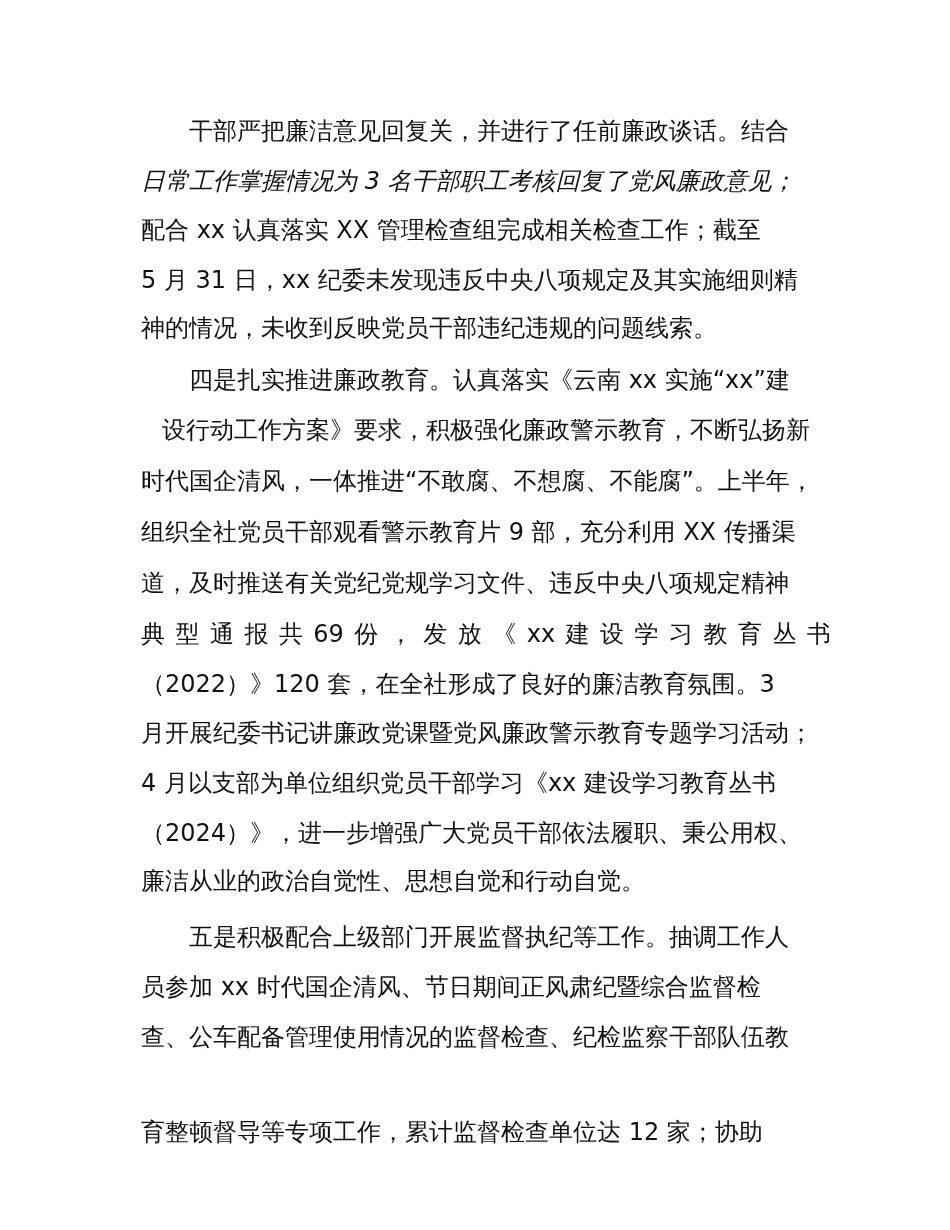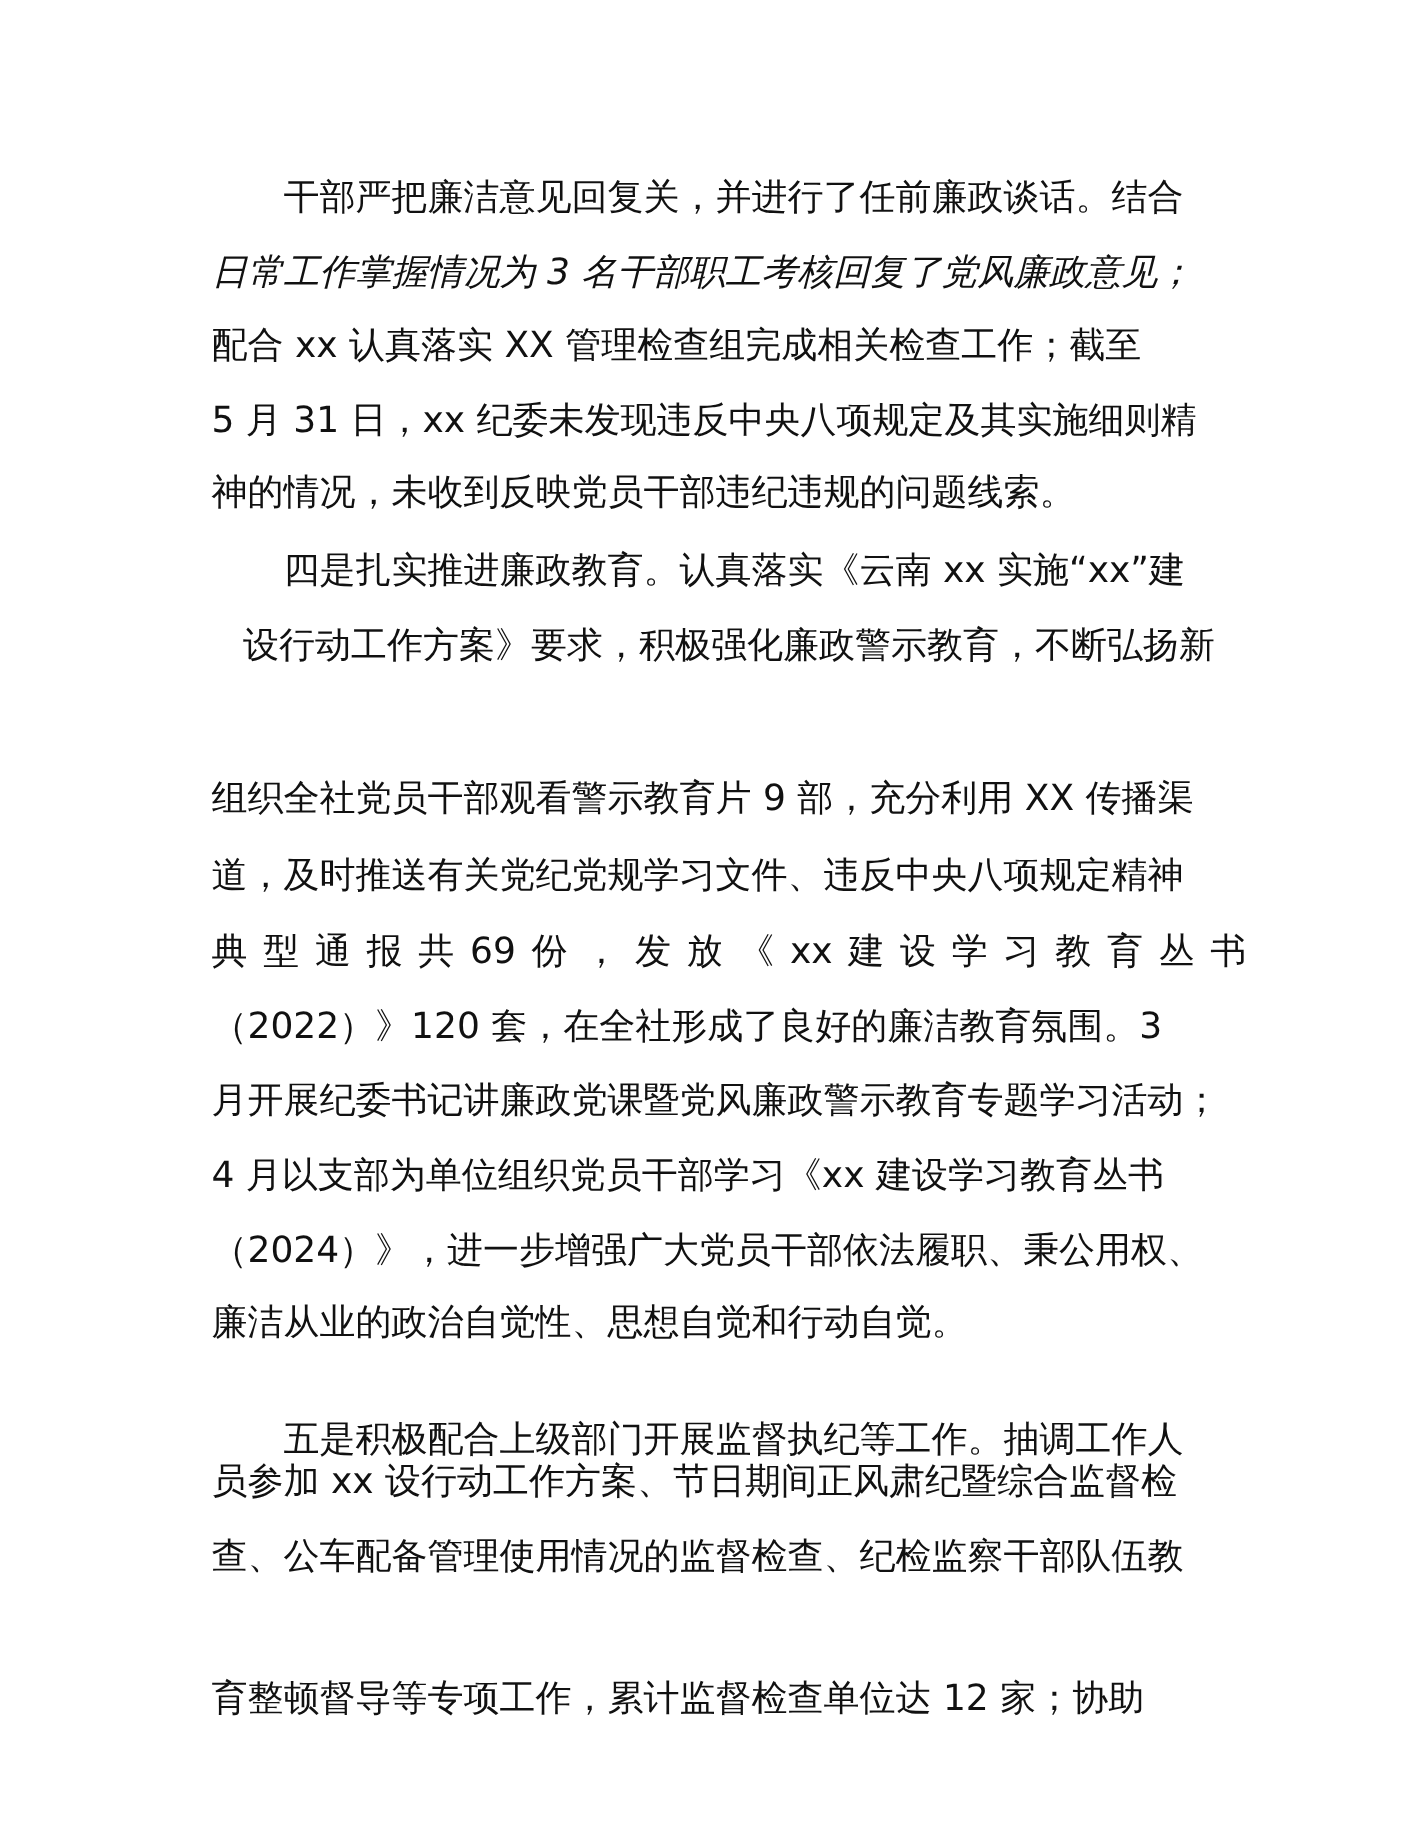--- a/index.html
+++ b/index.html
@@ -17,20 +17,21 @@
 <div class="page">
 
   <div class="line" style="top:116px;left:189px;">干部严把廉洁意见回复关，并进行了任前廉政谈话。结合</div>
   <div class="line" style="top:166px;font-style:italic;">日常工作掌握情况为 3 名干部职工考核回复了党风廉政意见；</div>
   <div class="line" style="top:215px;">配合 xx 认真落实 XX 管理检查组完成相关检查工作；截至</div>
   <div class="line" style="top:265px;">5 月 31 日，xx 纪委未发现违反中央八项规定及其实施细则精</div>
   <div class="line indent" style="top:365px;">四是扎实推进廉政教育。认真落实《云南 xx 实施“xx”建</div>
 
   <div class="line" style="top:313px;">神的情况，未收到反映党员干部违纪违规的问题线索。</div>
   <div class="line" style="top:415px;text-align:center;">设行动工作方案》要求，积极强化廉政警示教育，不断弘扬新</div>
+  <div class="line" style="top:466px;">时代国企清风，一体推进“不敢腐、不想腐、不能腐”。上半年，</div>
   <div class="line" style="top:517px;">组织全社党员干部观看警示教育片 9 部，充分利用 XX 传播渠</div>
   <div class="line" style="top:568px;">道，及时推送有关党纪党规学习文件、违反中央八项规定精神</div>
   <div class="line justify" style="top:619px;">
     <span>典</span>
     <span>型</span>
     <span>通</span>
     <span>报</span>
     <span>共</span>
     <span>69</span>
     <span>份</span>
@@ -47,17 +48,17 @@
     <span>育</span>
     <span>丛</span>
     <span>书</span>
   </div>
   <div class="line" style="top:669px;">（2022）》120 套，在全社形成了良好的廉洁教育氛围。3</div>
   <div class="line" style="top:718px;">月开展纪委书记讲廉政党课暨党风廉政警示教育专题学习活动；</div>
   <div class="line" style="top:768px;">4 月以支部为单位组织党员干部学习《xx 建设学习教育丛书</div>
   <div class="line" style="top:818px;">（2024）》，进一步增强广大党员干部依法履职、秉公用权、</div>
   <div class="line" style="top:866px;">廉洁从业的政治自觉性、思想自觉和行动自觉。</div>
 
-  <div class="line indent" style="top:944px;">五是积极配合上级部门开展监督执纪等工作。抽调工作人</div>
-  <div class="line" style="top:972px;">员参加 xx 设行动工作方案、节日期间正风肃纪暨综合监督检</div>
+  <div class="line indent" style="top:922px;">五是积极配合上级部门开展监督执纪等工作。抽调工作人</div>
+  <div class="line" style="top:972px;">员参加 xx 时代国企清风、节日期间正风肃纪暨综合监督检</div>
   <div class="line" style="top:1022px;">查、公车配备管理使用情况的监督检查、纪检监察干部队伍教</div>
   <div class="line" style="top:1073px;margin-top:44px;">育整顿督导等专项工作，累计监督检查单位达 12 家；协助</div>
 </div>
 
 </body></html>

